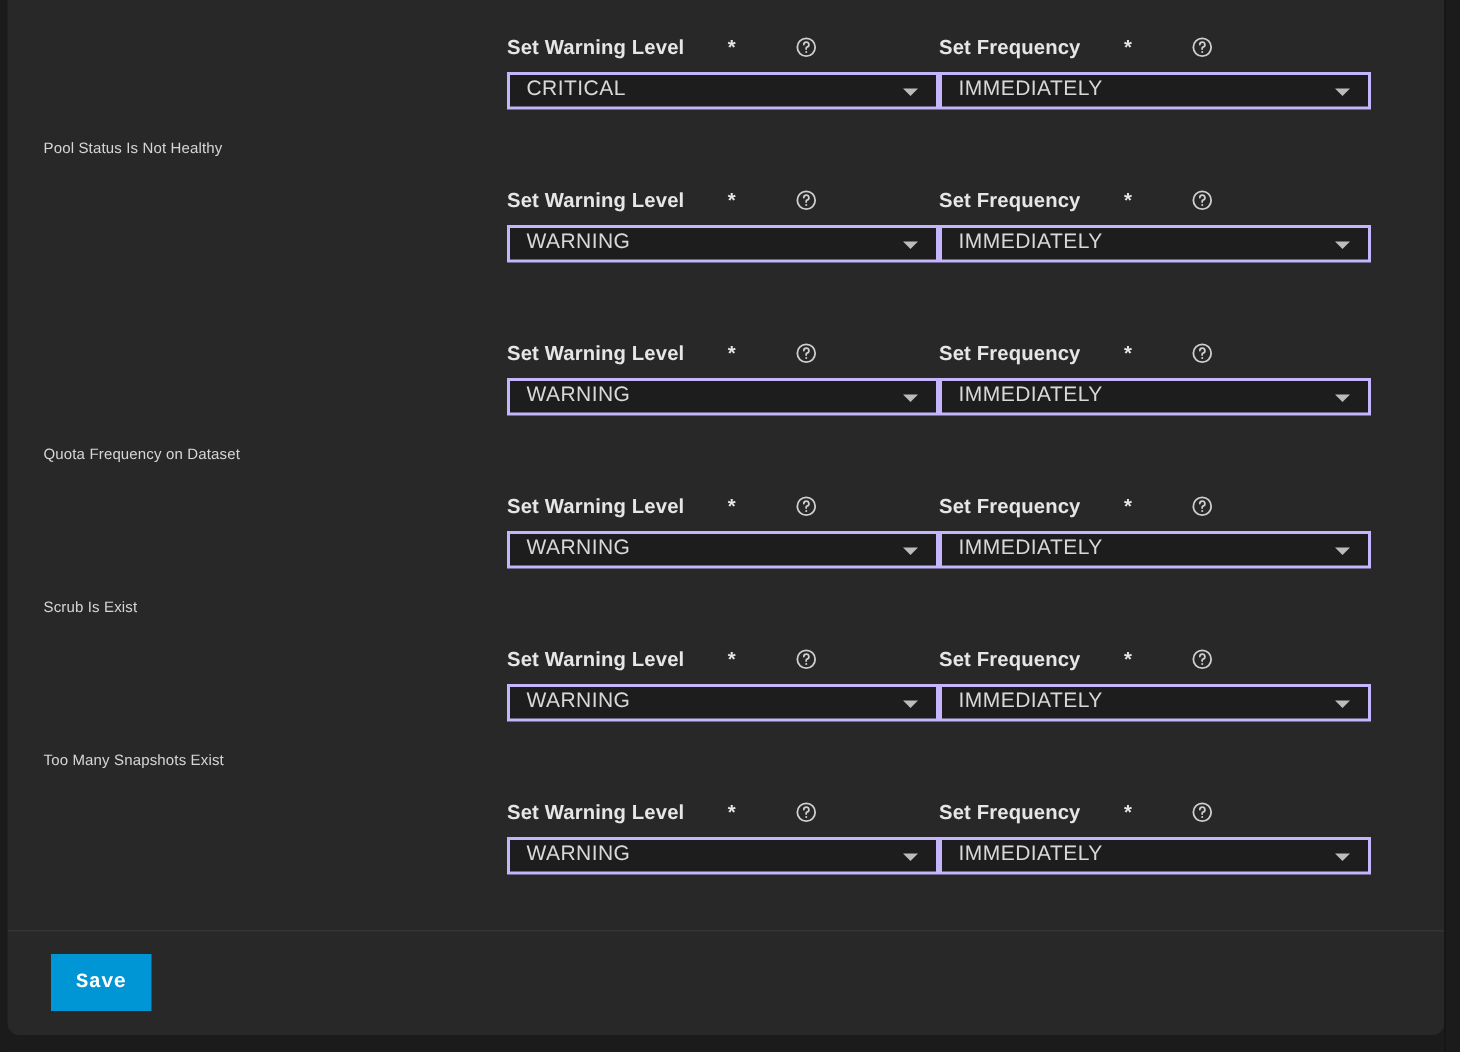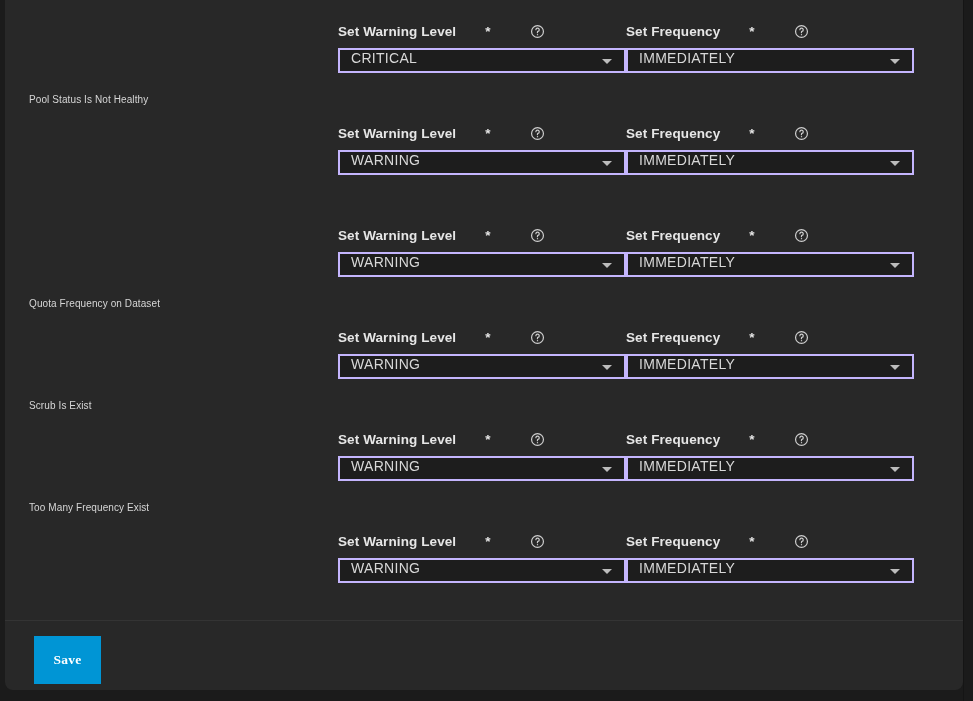--- a/index.html
+++ b/index.html
@@ -163,25 +163,25 @@
     left: 0;
     top: 621px;
     width: 958px;
     height: 69px;
   }
   .save-btn {
     position: absolute;
     left: 29px;
     top: 15px;
     min-width: 67px;
-    height: 48px;
+    height: 38px;
     background: #0095d5;
     color: #ffffff;
     border: none;
-    font-family: Liberation Serif, serif;
+    font-family: Liberation Mono, monospace;
     font-size: 13.5px;
     font-weight: bold;
     letter-spacing: .3px;
     cursor: pointer;
     padding: 0 14px;
   }
 </style>
 </head>
 <body>
 
@@ -341,21 +341,21 @@
           </svg>
         </span>
       </div>
       <div class="select">
         <span class="value">IMMEDIATELY</span>
         <span class="caret"></span>
       </div>
     </div>
   </div>
         <div class="row" style="top: 408px;">
-    <div class="row-label">Too Many Frequency Exist</div>
+    <div class="row-label">Too Many Snapshots Exist</div>
 
     <div class="field warn">
       <div class="field-label">
         <span class="lbl-text">Set Warning Level</span>
               <span class="req">*</span>
         <span class="help-icon">
           <svg width="15" height="15" viewBox="0 0 24 24" fill="none" stroke="currentColor" stroke-width="1.9">
             <circle cx="12" cy="12" r="9.5"></circle>
             <path d="M9.4 9.1a2.7 2.7 0 1 1 3.3 2.8c-.6.2-.8.7-.8 1.3v.7" stroke-linecap="round"></path>
             <circle cx="12" cy="17" r="1.1" fill="currentColor" stroke="none"></circle>

